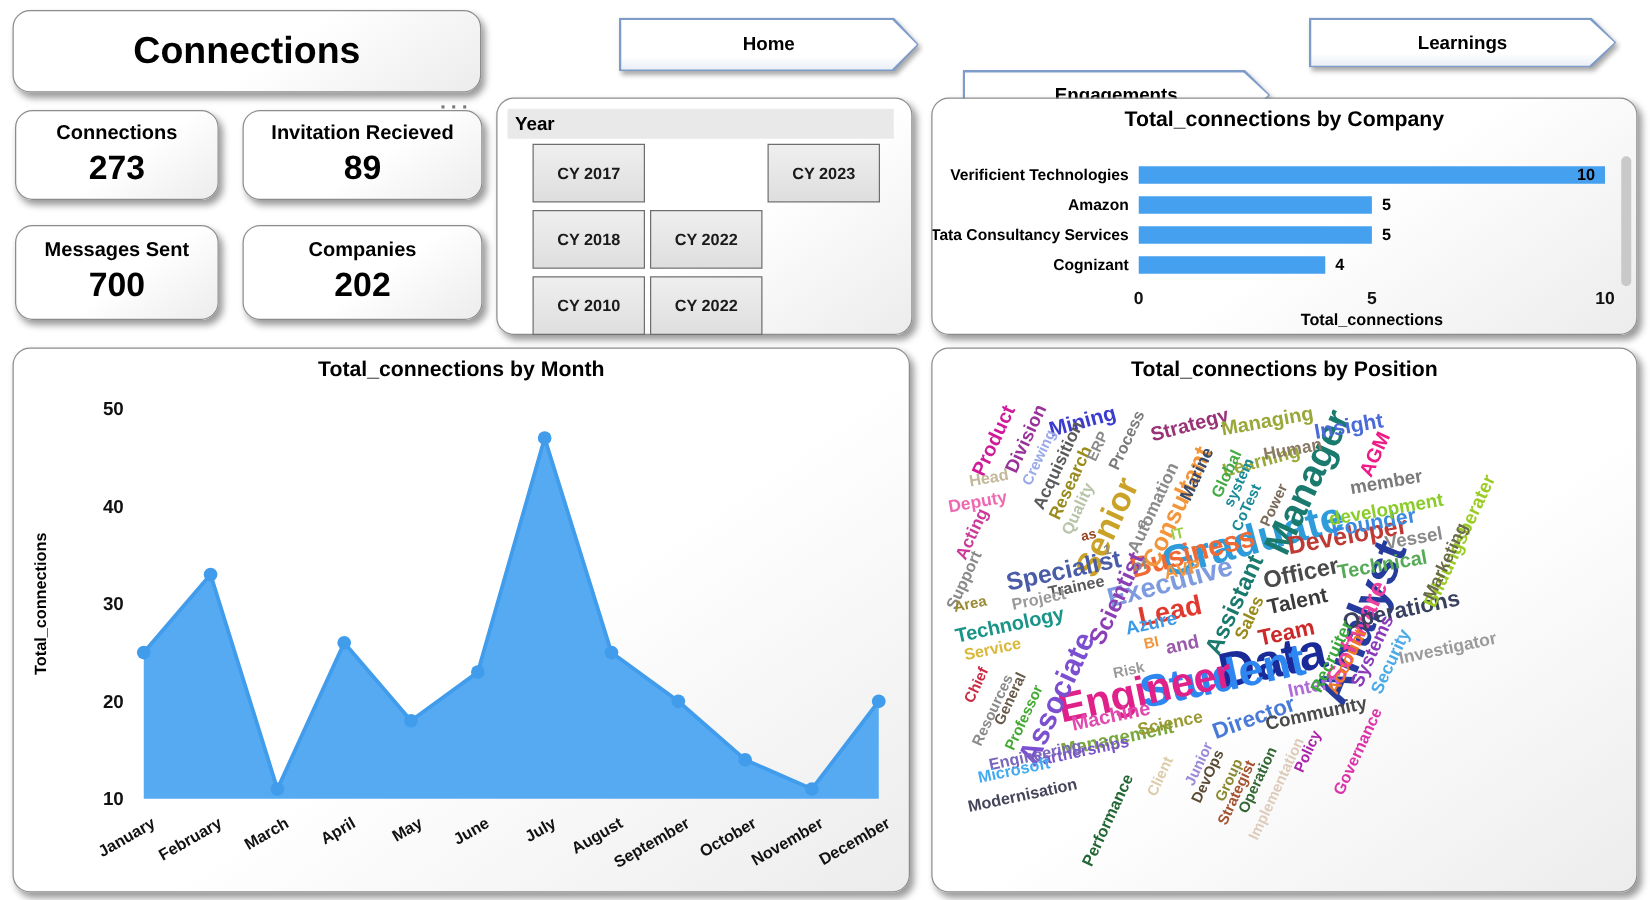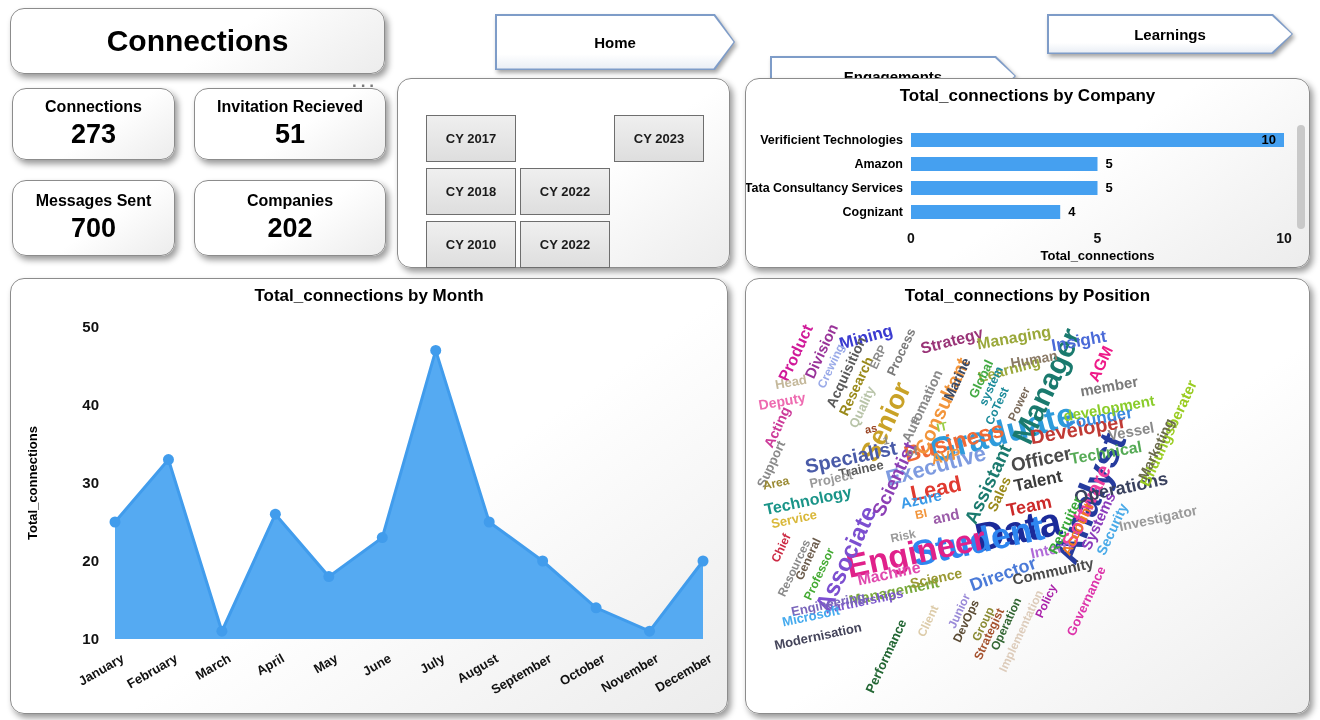--- a/index.html
+++ b/index.html
@@ -19,21 +19,21 @@
   .kpi .kpi-value { font-size:27px; font-weight:bold; color:#000; }
   .kpi1 { left:12px;  top:88px;  width:163px; height:72px; }
   .kpi2 { left:194px; top:88px;  width:192px; height:72px; }
   .kpi3 { left:12px;  top:180px; width:163px; height:76px; }
   .kpi4 { left:194px; top:180px; width:192px; height:76px; }
 
   .dots { position:absolute; left:352px; top:76px; color:#7a7a7a; font-size:17px;
           font-weight:bold; letter-spacing:3px; cursor:pointer; z-index:5; }
 
   .arrow { position:absolute; filter:drop-shadow(2px 3px 2px rgba(0,0,0,0.35)); }
-  .nav-home  { left:495px;  top:14px; width:240px; height:56px; }
+  .nav-home  { left:495px;  top:14px; width:240px; height:43px; }
   .nav-eng   { left:770px;  top:14px; width:246px; height:40px;margin-top:42px; }
   .nav-learn { left:1047px; top:14px; width:246px; height:40px; }
   .arrow-outer { position:absolute; inset:0; background:#7E9CC8;
     clip-path:polygon(0 0, calc(100% - 20px) 0, 100% 50%, calc(100% - 20px) 100%, 0 100%); }
   .arrow-inner { position:absolute; inset:1.5px;
     background:linear-gradient(180deg,#ffffff 72%,#e9eef5 100%);
     clip-path:polygon(0 0, calc(100% - 20px) 0, 100% 50%, calc(100% - 20px) 100%, 0 100%);
     display:flex; align-items:center; justify-content:center;
     font-size:15px; font-weight:bold; color:#000; cursor:pointer; }
 
@@ -92,32 +92,33 @@
   </div>
 </div>
 
 <div class="card kpi kpi1">
   <div class="kpi-label">Connections</div>
   <div class="kpi-value">273</div>
 </div>
 <div class="dots">···</div>
 <div class="card kpi kpi2">
   <div class="kpi-label">Invitation Recieved</div>
-  <div class="kpi-value">51</div>
+  <div class="kpi-value">89</div>
 </div>
 <div class="card kpi kpi3">
   <div class="kpi-label">Messages Sent</div>
   <div class="kpi-value">700</div>
 </div>
 <div class="card kpi kpi4">
   <div class="kpi-label">Companies</div>
   <div class="kpi-value">202</div>
 </div>
 
 <div class="card year-card">
+  <div class="year-header">Year</div>
   <div class="year-grid">
       <button class="year-btn" style="grid-row-start: 1; grid-column-start: 1;">CY 2017</button>
       <button class="year-btn" style="grid-row-start: 1; grid-column-start: 3;">CY 2023</button>
       <button class="year-btn" style="grid-row-start: 2; grid-column-start: 1;">CY 2018</button>
       <button class="year-btn" style="grid-row-start: 2; grid-column-start: 2;">CY 2022</button>
       <button class="year-btn" style="grid-row-start: 3; grid-column-start: 1;">CY 2010</button>
       <button class="year-btn" style="grid-row-start: 3; grid-column-start: 2;">CY 2022</button>
     </div>
 </div>
 

